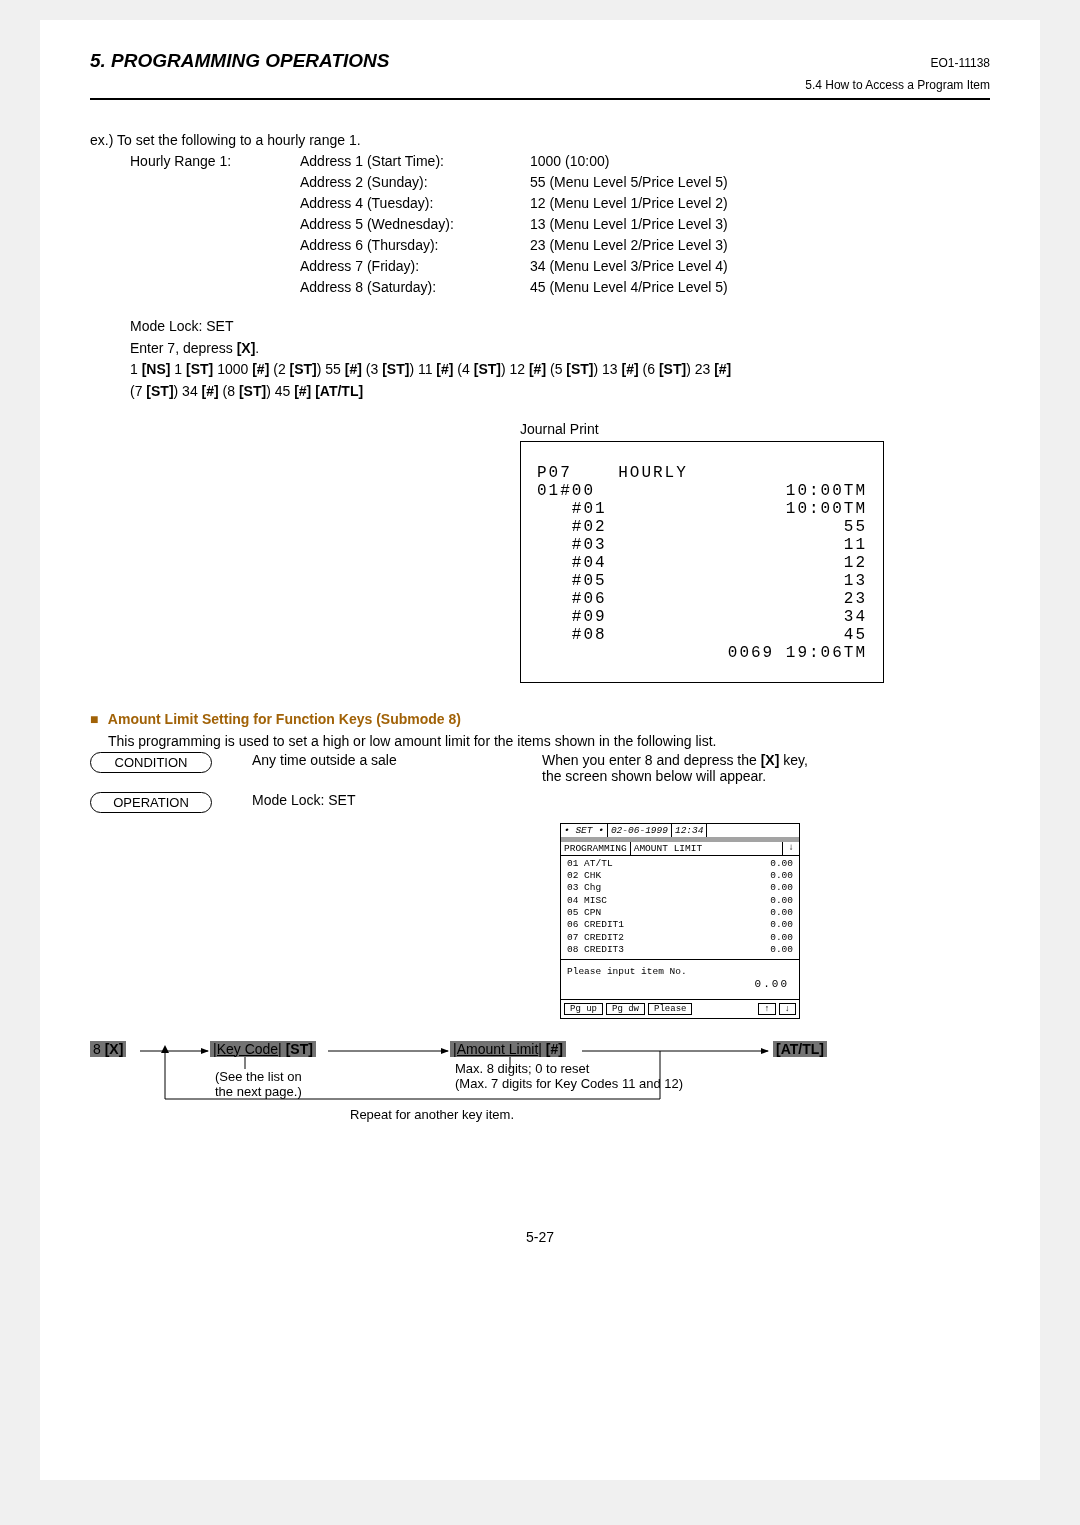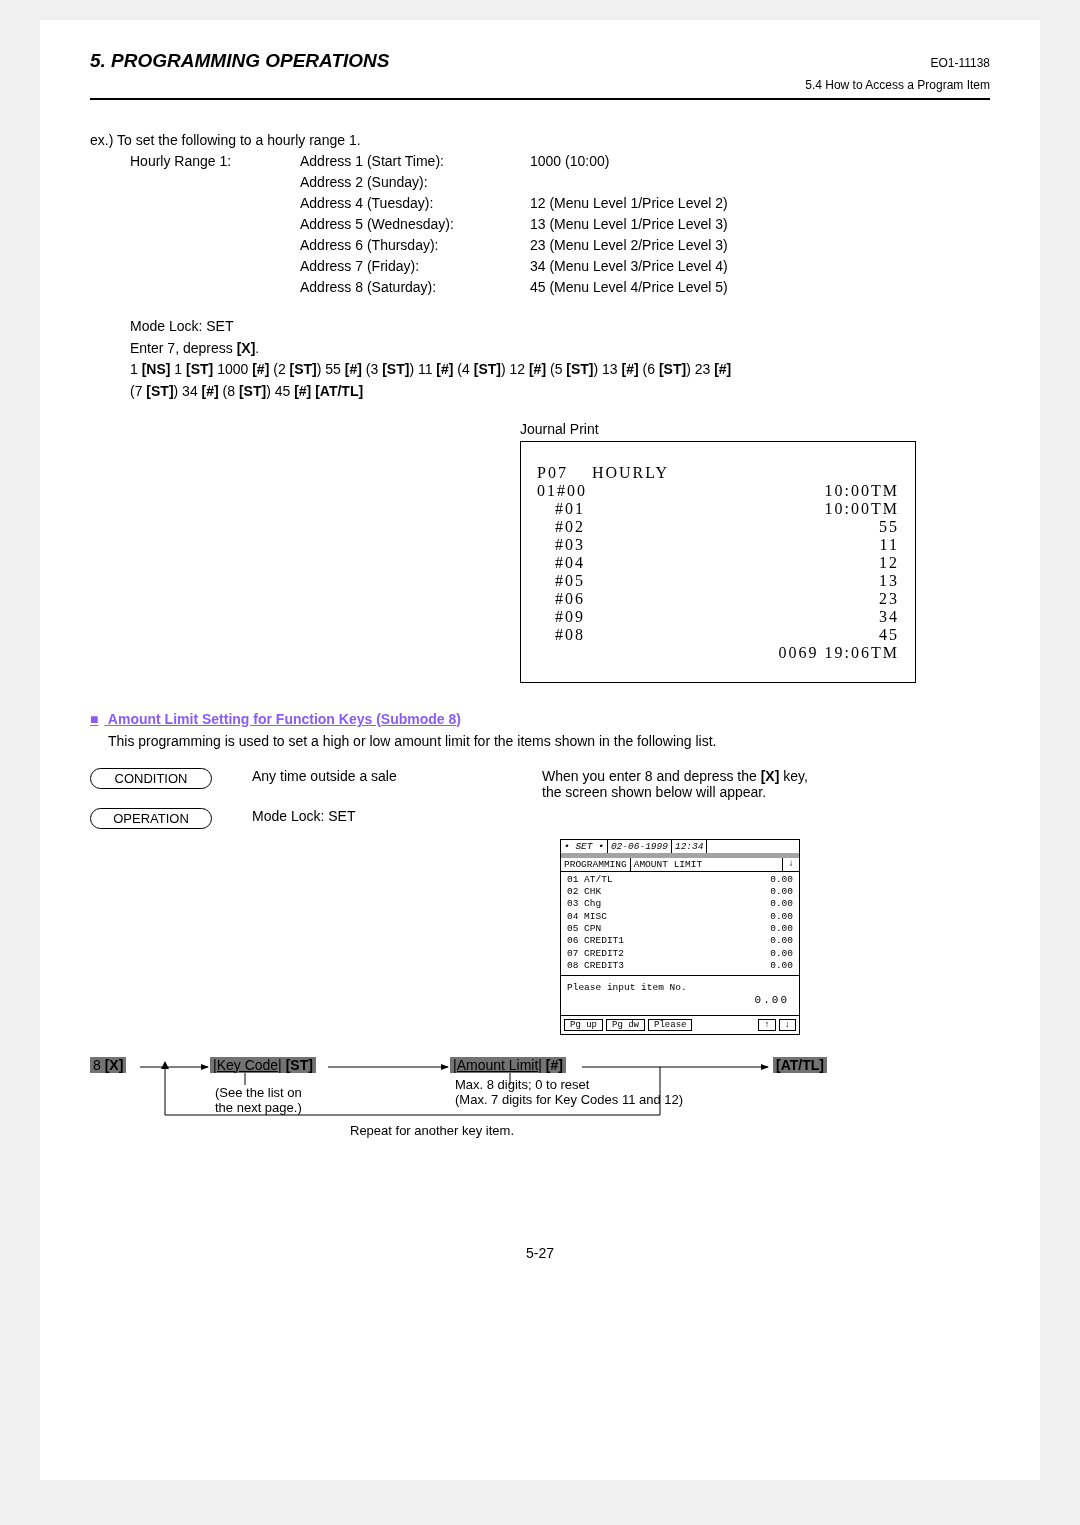--- a/index.html
+++ b/index.html
@@ -47,33 +47,33 @@
   }
   .ex-row { display:flex; }
   .ex-col1 { width:170px; }
   .ex-col2 { width:230px; }
   .ex-col3 { flex:1; }
   .indent1 { margin-left:40px; }
   .mode-block { margin-top:18px; margin-left:40px; line-height:1.55; }
   .journal-label { text-align:left; width:330px; margin:18px 0 4px 430px; }
   .journal-box {
     border:1px solid #000;
-    width:396px;
+    width:364px;
     margin-left:430px;
     padding:22px 16px 20px 16px;
-    font-family:Liberation Serif, serif;
+    font-family:Liberation Mono, monospace;
     font-size:16px;
     letter-spacing:2px;
     box-sizing:border-box;
   }
   .journal-box .jrow { display:flex; justify-content:space-between; white-space:pre; }
-  .blue-head { color:#8b5cf6; font-weight:bold; font-size:14px; margin-top:28px;text-decoration:underline; }
+  .blue-head { color:#a16207; font-weight:bold; font-size:14px; margin-top:28px; }
   .blue-head .blk-sq { font-size:14px; margin-right:6px; }
   .para-indent { margin-left:18px; margin-top:4px; line-height:1.5; }
-  .cond-op-row { margin-top:16px; display:flex; align-items:flex-start; }
+  .cond-op-row { display:flex; align-items:flex-start; }
   .pill {
     border:1px solid #000;
     border-radius:12px;
     padding:2px 12px;
     font-size:13px;
     display:inline-block;
     min-width:96px;
     text-align:center;
   }
   .cond-col { width:150px; }
@@ -140,20 +140,21 @@
   <div class="ex-block">
     <div>ex.)  To set the following to a hourly range 1.</div>
     <div class="ex-row">
       <div class="ex-col1 indent1">Hourly Range 1:</div>
       <div class="ex-col2">Address 1 (Start Time):</div>
       <div class="ex-col3">1000 (10:00)</div>
     </div>
     <div class="ex-row">
         <div class="ex-col1 indent1"></div>
         <div class="ex-col2">Address 2 (Sunday):</div>
+        <div class="ex-col3">55 (Menu Level 5/Price Level 5)</div>
       </div>
     <div class="ex-row">
         <div class="ex-col1 indent1"></div>
         <div class="ex-col2">Address 4 (Tuesday):</div>
         <div class="ex-col3">12 (Menu Level 1/Price Level 2)</div>
       </div>
     <div class="ex-row">
         <div class="ex-col1 indent1"></div>
         <div class="ex-col2">Address 5 (Wednesday):</div>
         <div class="ex-col3">13 (Menu Level 1/Price Level 3)</div>

